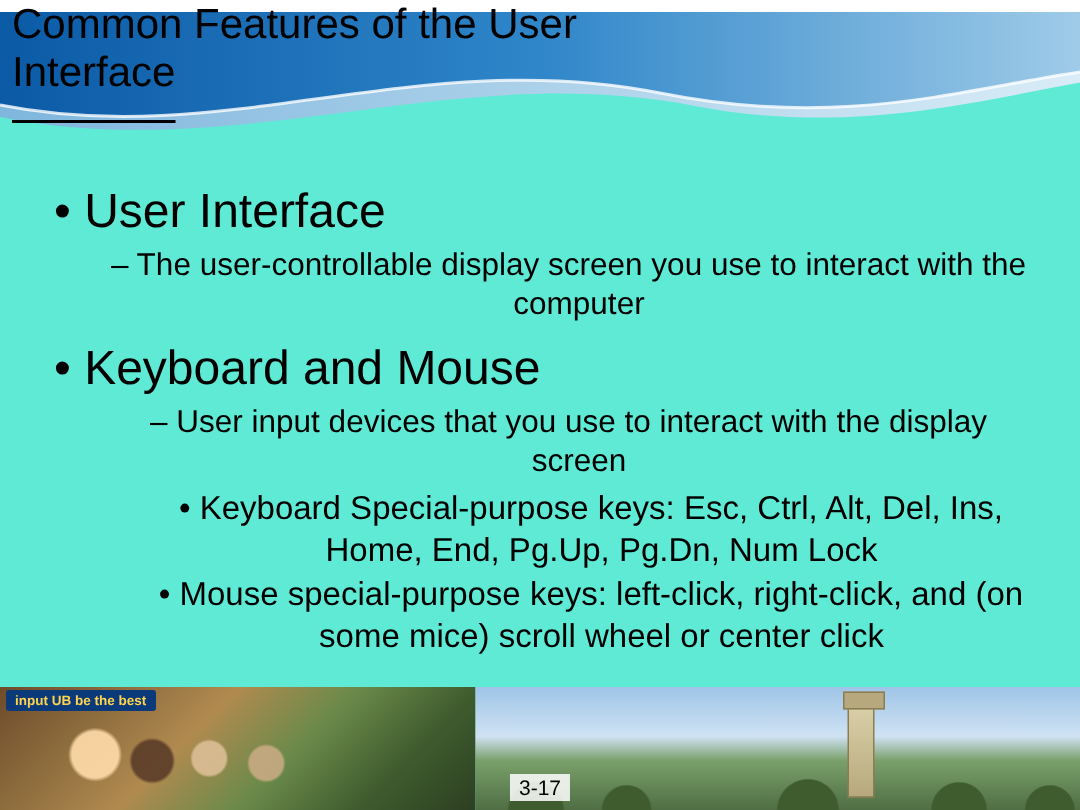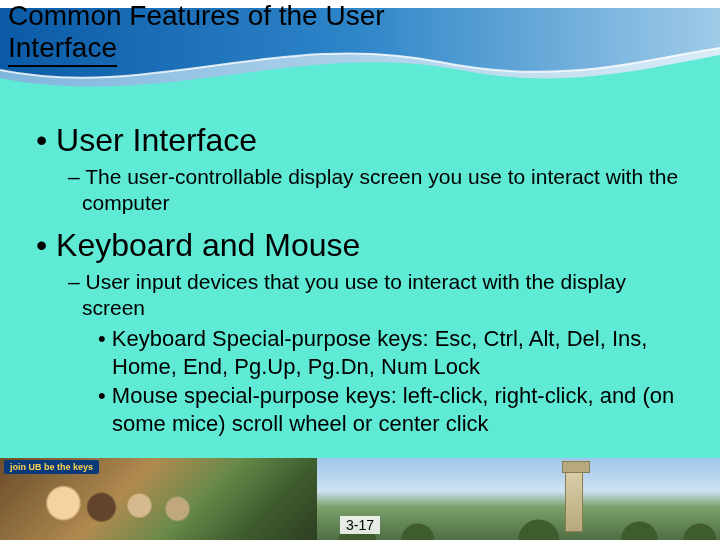--- a/index.html
+++ b/index.html
@@ -25,36 +25,36 @@
     right: 20px;
     font-size: 28px;
     line-height: 1.15;
     color: #000;
     font-weight: 400;
     z-index: 2;
   }
   .title .underline {
     display: inline-block;
     border-bottom: 2px solid #000;
-    padding-bottom: 1px;
+    padding-bottom: 16px;
   }
   .content {
     position: absolute;
     top: 120px;
     left: 30px;
     right: 30px;
     color: #000;
     font-size: 22px;
     line-height: 1.25;
   }
   ul { list-style: none; }
   .lvl1 > li { margin-bottom: 8px; }
   .lvl1 > li > .row::before { content: "• "; }
   .lvl1 > li > .row { font-size: 32px; padding-left: 6px; }
-  .lvl2 { margin-top: 4px; margin-left: 38px; }
+  .lvl2 { margin-top: 4px; margin-left: 38px; text-align: center; }
   .lvl2 > li > .row::before { content: "– "; }
   .lvl2 > li > .row { font-size: 21px; }
   .lvl2 > li { margin-bottom: 4px; }
   .lvl3 { margin-top: 4px; margin-left: 30px; }
   .lvl3 > li > .row::before { content: "• "; }
   .lvl3 > li > .row { font-size: 22px; }
   .lvl3 > li { margin-bottom: 2px; }
   .row { display: block; padding-left: 0; text-indent: -14px; margin-left: 14px; }
 
   
@@ -173,21 +173,21 @@
               </li>
             </ul>
           </li>
         </ul>
       </li>
     </ul>
   </div>
 
   <div class="footer-strip">
     <div class="footer-left">
-      <div class="banner">join UB be the keys</div>
+      <div class="banner">input UB be the best</div>
     </div>
     <div class="footer-right">
       <div class="tower"></div>
       <div class="bushes"></div>
     </div>
   </div>
 
   <div class="slide-number">3-17</div>
 
 </div>

